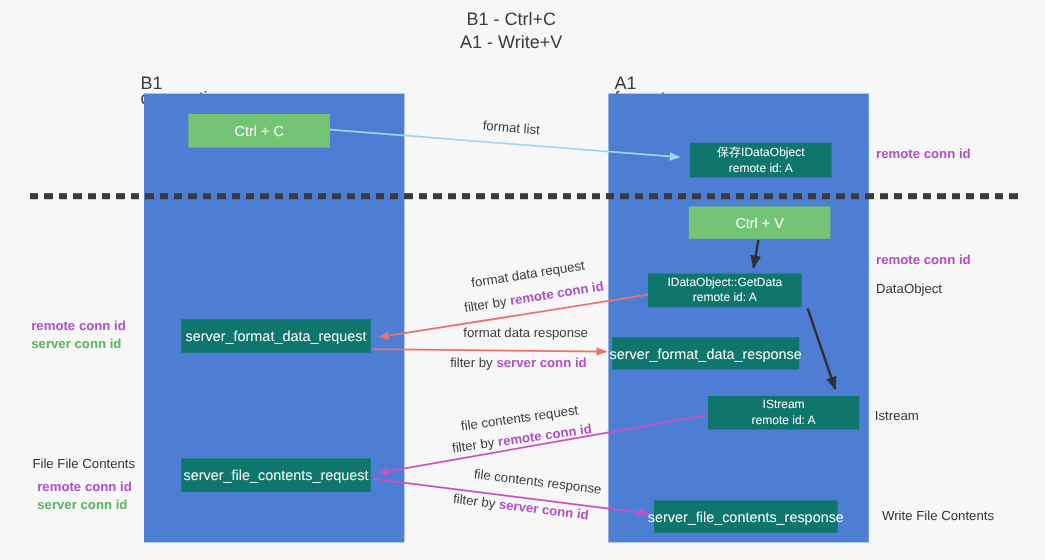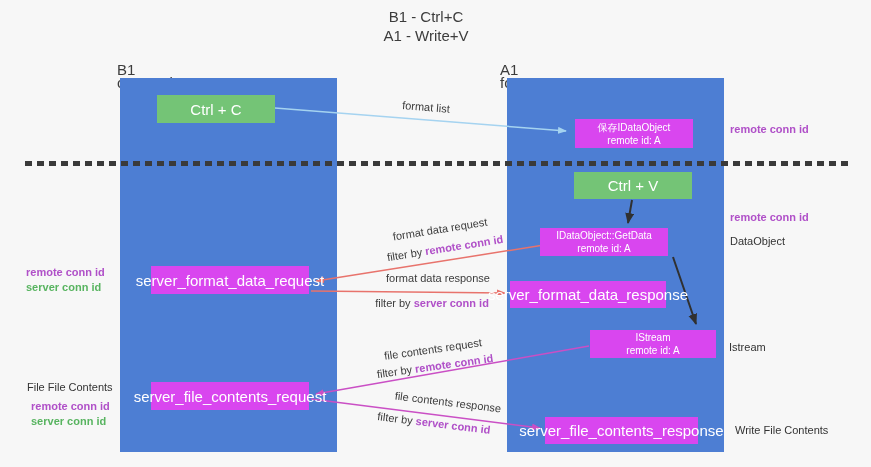--- a/index.html
+++ b/index.html
@@ -11,24 +11,24 @@
   .title { position:absolute; left:276px; top:7px; width:300px; text-align:center;
            font-size:15px; line-height:19px; color:#3c3c3c; }
   .col-header { position:absolute; top:51px; width:200px; text-align:left;
                 font-size:15px; line-height:13px; color:#3c3c3c;margin-top:12px; }
   .panel { position:absolute; top:78px; width:217px; height:374px; background:#4d7ed3; }
   .divider { position:absolute; left:25px; top:161px; width:826px; height:5px;
              background:repeating-linear-gradient(90deg,#3a3a3a 0 7px,transparent 7px 12px); }
   .arrows { position:absolute; left:0; top:0; pointer-events:none; }
   .node { position:absolute; display:flex; flex-direction:column; align-items:center;
           justify-content:center; color:#fff; text-align:center; white-space:nowrap; }
-  .node.single { font-size:15px; }
+  .node.single { font-size:12px; }
   .node.twolines { font-size:10px; line-height:13px; }
   .green  { background:#74c476; }
-  .orange { background:#d946ef; }
+  .orange { background:#0f766e; }
   .side-label { position:absolute; font-size:11px; white-space:nowrap; color:#333; }
   .bold-purple { color:#b050c8; font-weight:bold; }
   .bold-green  { color:#58b460; font-weight:bold; }
   .arrow-label { position:absolute; font-size:11px; white-space:nowrap; color:#3c3c3c;
                  transform:translate(-50%,-50%) rotate(var(--r,0deg)); }
   .arrow-label .key { font-weight:bold; color:#b050c8; }
 </style>
 </head>
 <body>
 
@@ -36,21 +36,21 @@
 
   <div class="title">
     <div>B1 - Ctrl+C</div>
     <div>A1 - Write+V</div>
   </div>
 
   <div class="col-header" style="left:117px;">
     <div>B1</div>
     <div>connection</div>
   </div>
-  <div class="col-header" style="left:500px;">
+  <div class="col-header" style="left:512px;">
     <div>A1</div>
     <div>format</div>
   </div>
 
   <div class="panel" style="left:120px;"></div>
   <div class="panel" style="left:507px;"></div>
 
   <div class="divider"></div>
 
   <svg class="arrows" width="871" height="467">

